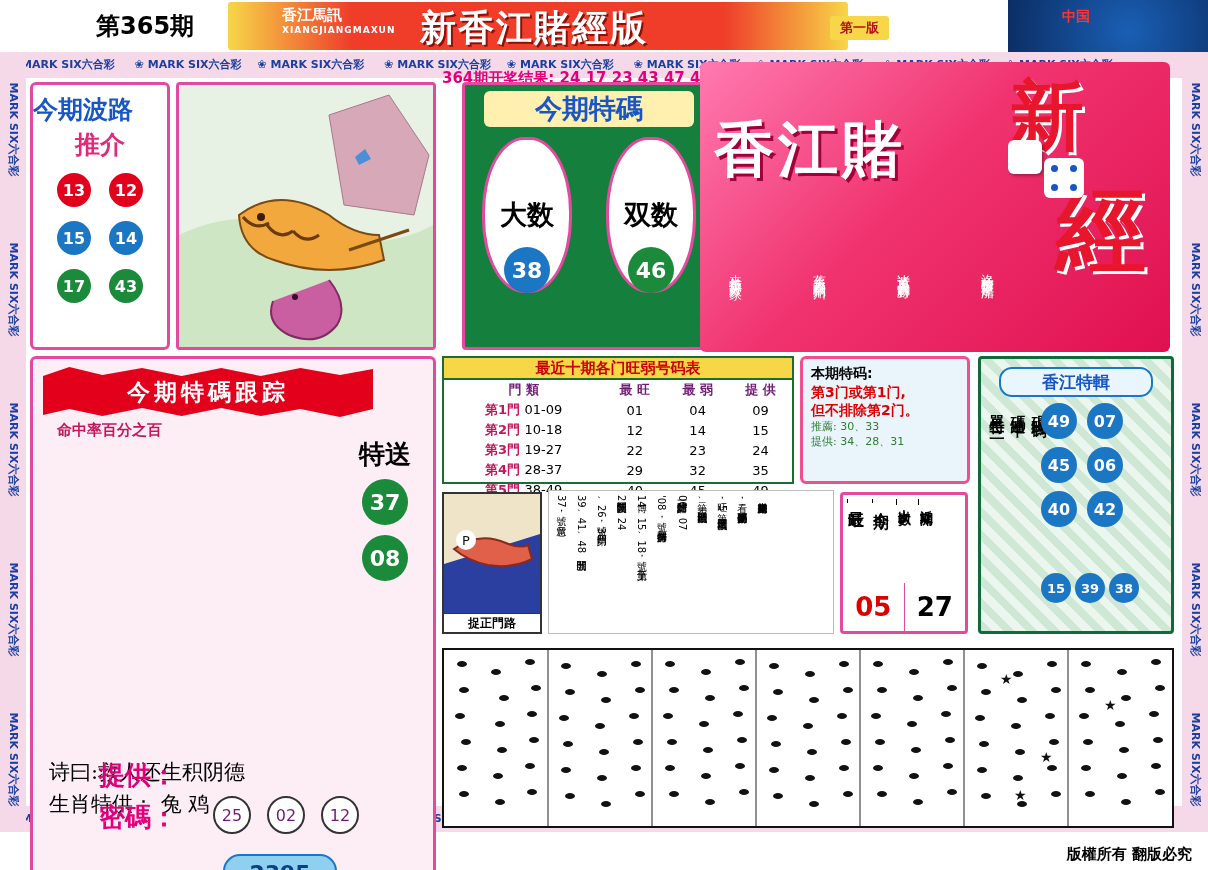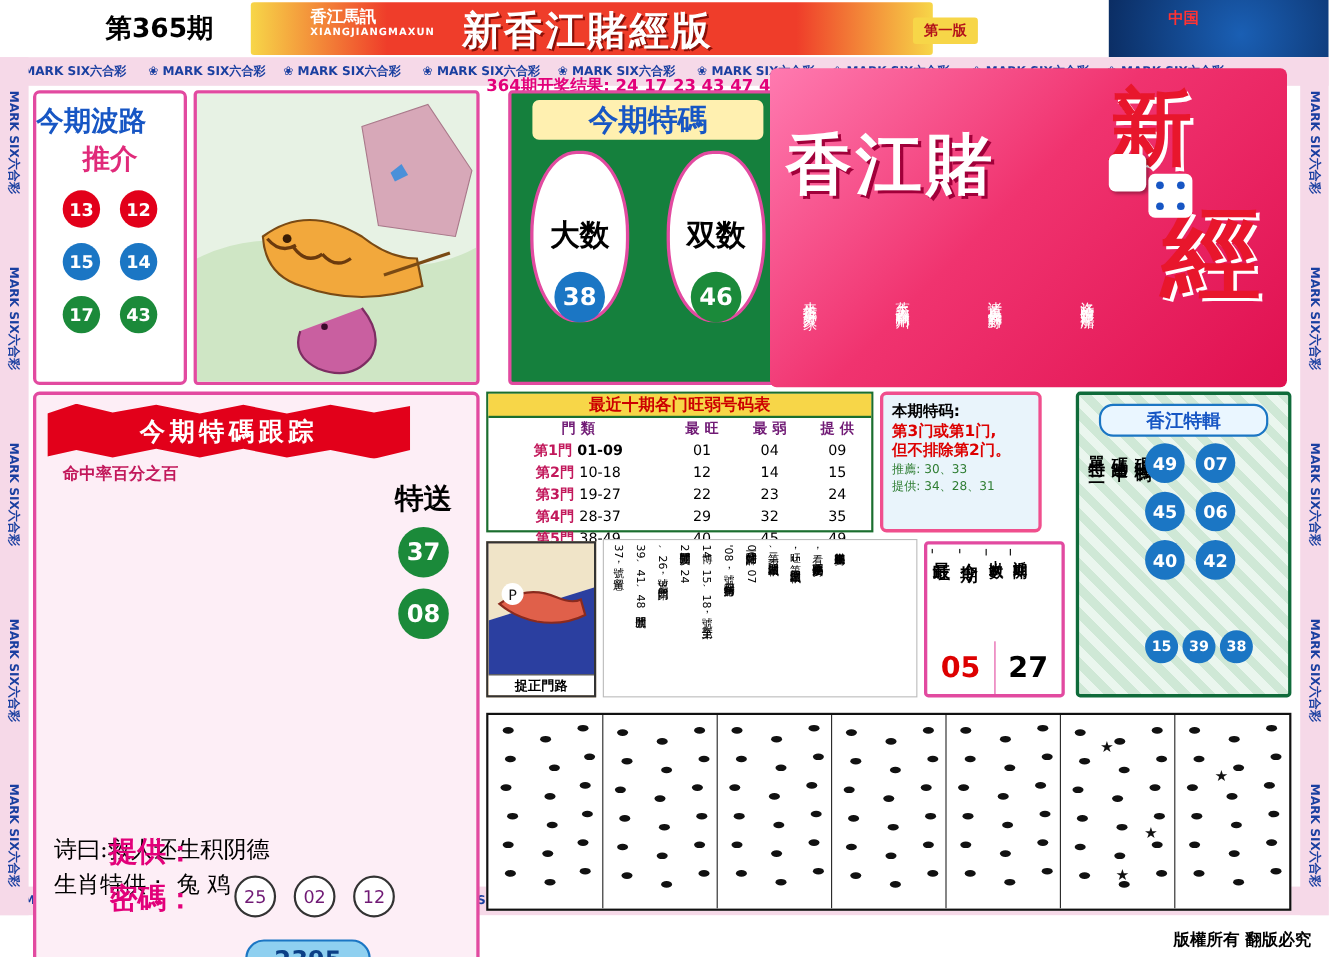--- a/index.html
+++ b/index.html
@@ -81,21 +81,21 @@
 
   
   #table10{left:442px;top:356px;width:352px;height:128px;border:2px solid #1b6e2f;background:#fff;}
   #table10 .cap{background:#f7d648;color:#c00;font-size:15px;font-weight:bold;text-align:center;line-height:20px;border-bottom:2px solid #1b6e2f;}
   #table10 table{width:100%;border-collapse:collapse;font-size:13px;}
   #table10 th{color:#701a75;font-weight:bold;padding:1px 0;}
   #table10 td{text-align:center;padding:1px 0;color:#000;}
   #table10 td.first{color:#c2185b;font-weight:bold;}
 
   
-  #benqi{left:800px;top:356px;width:147px;height:128px;border:3px solid #f04f8d;border-radius:6px;background:#e9f4fb;padding:6px 8px;box-sizing:border-box;}
+  #benqi{left:800px;top:356px;width:170px;height:128px;border:3px solid #f04f8d;border-radius:6px;background:#e9f4fb;padding:6px 8px;box-sizing:border-box;}
   #benqi .h{font-size:14px;font-weight:bold;color:#000;}
   #benqi .r{font-size:14px;font-weight:bold;color:#d00;line-height:18px;}
   #benqi .g{font-size:11px;color:#2e7d32;line-height:15px;}
 
   
   #teji{left:978px;top:356px;width:196px;height:278px;border:3px solid #0f6b3a;border-radius:4px;background:repeating-linear-gradient(45deg,#cfe8d6 0 8px,#eaf6ee 8px 16px);overflow:hidden;}
   #teji .cap{margin:8px auto 0;width:150px;height:26px;background:#eaf6ff;border:2px solid #1b76c4;border-radius:13px;display:flex;align-items:center;justify-content:center;font-size:17px;font-weight:bold;color:#1756c4;}
   #teji .cols{position:absolute;left:6px;top:44px;display:flex;gap:2px;}
   #teji .vt{writing-mode:vertical-rl;font-size:15px;font-weight:bold;color:#000;letter-spacing:4px;height:210px;}
   #teji .balls{position:absolute;right:10px;top:44px;width:120px;display:flex;flex-wrap:wrap;gap:8px 10px;}
@@ -266,21 +266,21 @@
     <div class="cap">最近十期各门旺弱号码表</div>
     <table>
       <tbody>
           <tr>
         <th>門  類</th>
         <th>最 旺</th>
         <th>最 弱</th>
         <th>提 供</th>
       </tr>
       <tr>
-        <td class="first"><span>第1門</span> <span style="color:#000;font-weight:bold">01-09</span></td>
+        <td class="first"><span>第1門</span> <span style="color:#000;font-weight:normal">01-09</span></td>
         <td>01</td>
         <td>04</td>
         <td>09</td>
       </tr>
       <tr>
         <td class="first"><span>第2門</span> <span style="color:#000;font-weight:normal">10-18</span></td>
         <td>12</td>
         <td>14</td>
         <td>15</td>
       </tr>

